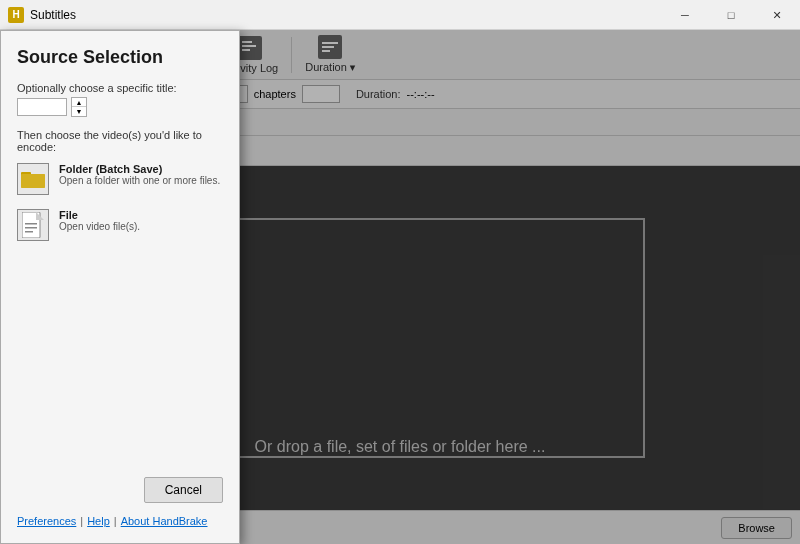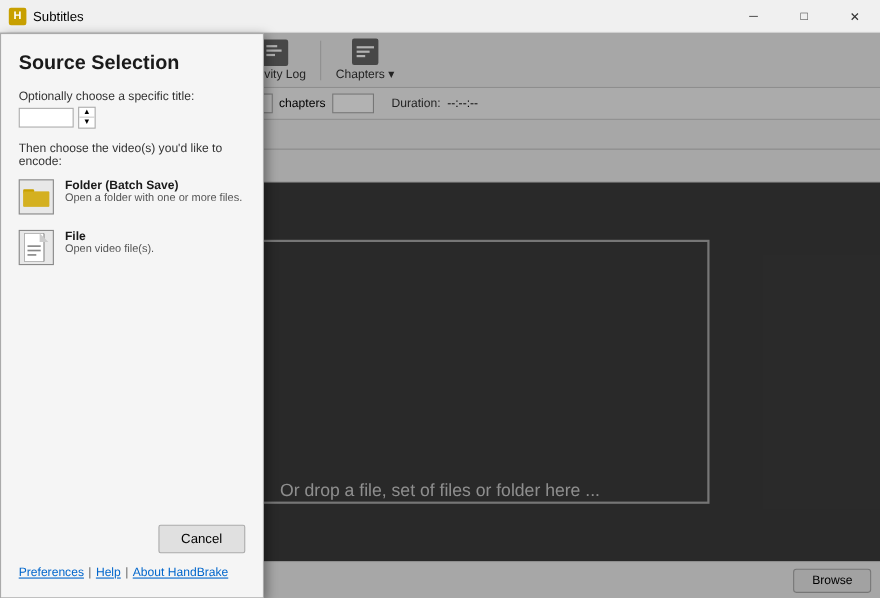--- a/index.html
+++ b/index.html
@@ -431,21 +431,21 @@
       </div>
       <div class="toolbar-divider"></div>
       <div class="toolbar-btn">
         <div class="icon-box">
           <svg width="16" height="14" viewBox="0 0 16 14" fill="white">
               <rect y="2" width="16" height="2"></rect>
               <rect y="6" width="12" height="2"></rect>
               <rect y="10" width="8" height="2"></rect>
             </svg>
         </div>
-        <span>Chapters ▾</span>
+        <span>Duration ▾</span>
       </div>
     </div>
 
     <div class="source-bar">
       <label>Angle:</label>
       <input type="text" style="width: 40px; font-size: 11px; padding: 2px 4px; border: 1px solid rgb(170, 170, 170);">
       <label>Range:</label>
       <select style="font-size:11px;border:1px solid #aaa;padding:2px;">
         <option>Chapters</option>
       </select>

